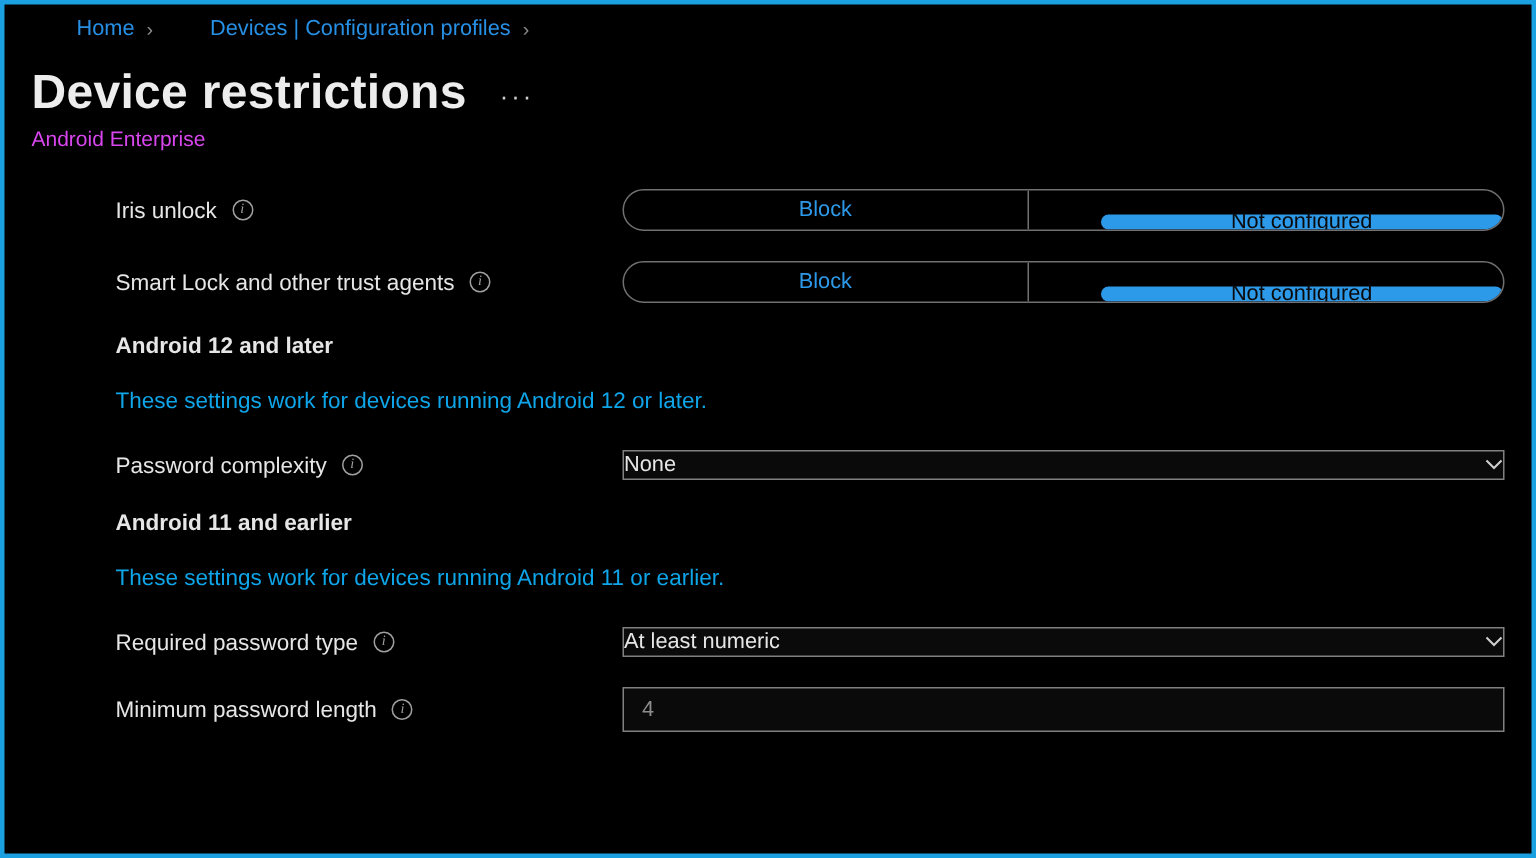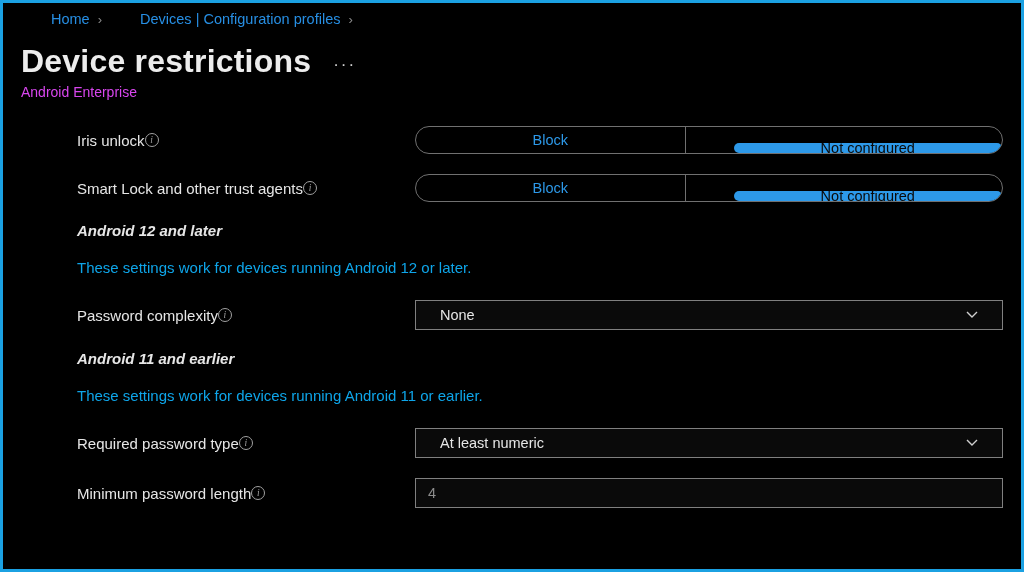--- a/index.html
+++ b/index.html
@@ -62,20 +62,21 @@
       padding: 26px 0 0 56px;
     }
     .row {
       display: flex;
       align-items: center;
       margin-bottom: 20px;
     }
     .row-label-wrap {
       display: flex;
       align-items: center;
+      gap: 10px;
       width: 338px;
       flex-shrink: 0;
     }
     .row-label {
       color: #e6e6e6;
       font-size: 15px;
     }
     .info-icon {
       width: 14px;
       height: 14px;
@@ -117,36 +118,35 @@
       background: #2d99e9;
       color: #0a0a0a;
       border-radius: 14px;
       margin-top: 16px;
     }
     .section-heading {
       font-size: 15px;
       font-weight: 600;
       color: #e6e6e6;
       margin: 12px 0 20px 0;
-      font-style: italic;
     }
     .section-desc {
       font-size: 15px;
       color: #0ea5e9;
       margin: 0 0 24px 0;
     }
     .dropdown {
       width: 590px;
-      height: 30px;
+      height: 20px;
       border: 1px solid #808080;
       background: #0a0a0a;
       display: flex;
       align-items: center;
       justify-content: space-between;
-      padding: 0 24px;
+      padding: 0 0;
       cursor: pointer;
     }
     .dropdown-value {
       color: #e6e6e6;
       font-size: 14.5px;
     }
     .dropdown-chevron {
       display: inline-block;
     }
     .dropdown-chevron svg {

